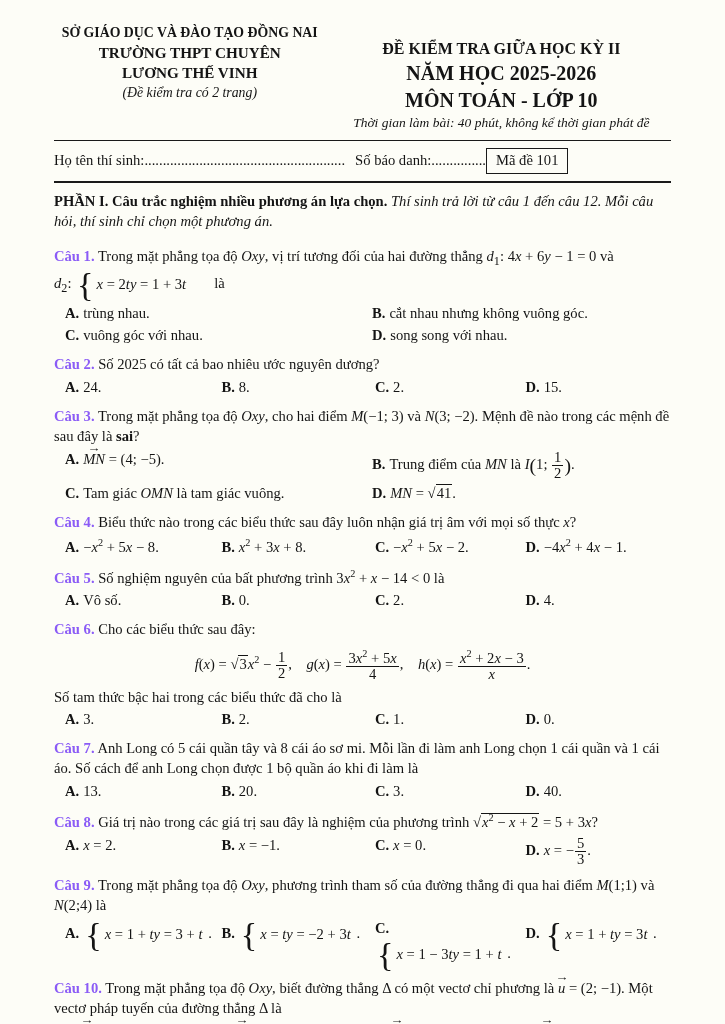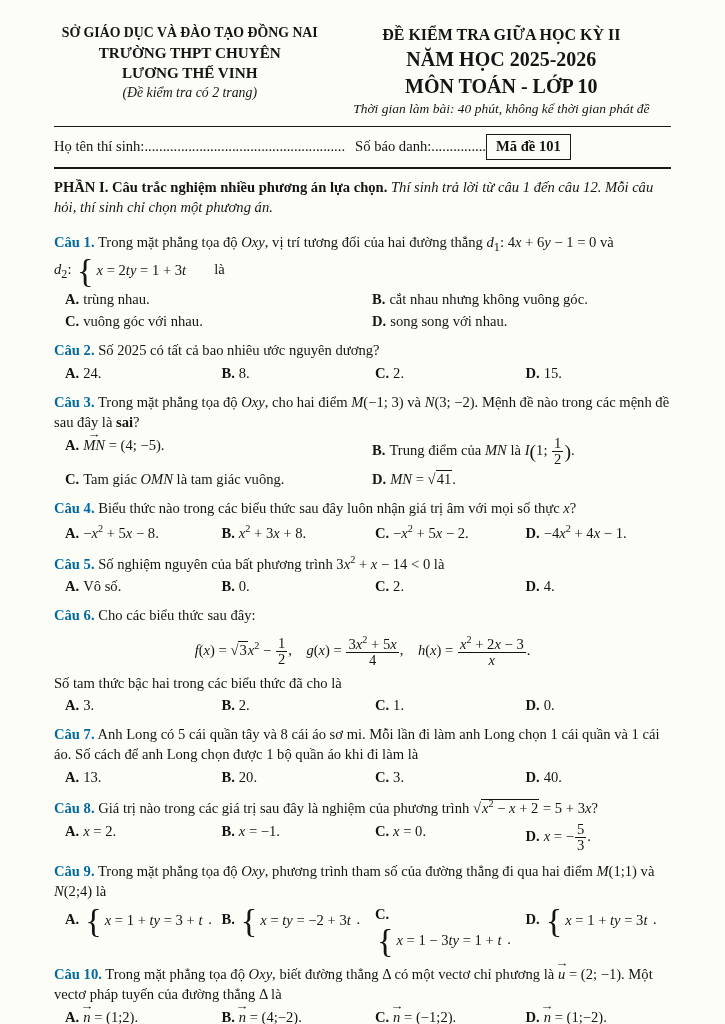--- a/index.html
+++ b/index.html
@@ -10,42 +10,42 @@
     font-family: "Liberation Serif", "DejaVu Serif", serif;
     font-size: 14.6px;
     line-height: 1.36;
     color: #141414;
   }
   .page { width:725px; min-height:1024px; padding:24px 54px 14px; display:flex; flex-direction:column; }
 
   
   .hdr { display:flex; justify-content:space-between; align-items:flex-start; }
   .hdr-left { width:44%; text-align:center; }
-  .hdr-right { width:55%; text-align:center; }
+  .hdr-right { width:55%; text-align:center;margin-top:14px; }
   .h-b1 { font-weight:bold; font-size:13.8px; }
   .h-b2 { font-weight:bold; font-size:15.2px; }
   .h-it { font-style:italic; font-size:13.8px; }
   .h-r1 { font-weight:bold; font-size:16px; }
   .h-r2 { font-weight:bold; font-size:20px; }
   .h-r4 { font-style:italic; font-size:13.5px; }
 
   .rule  { border:none; border-top:1.2px solid #1a1a1a; margin:8px 0 0; }
   .rule2 { border:none; border-top:2px solid #1a1a1a; margin:7px 0 2px; }
 
   .info { display:flex; justify-content:flex-start; align-items:center; margin-top:7px; }
   .info-left { display:flex; gap:10px; }
-  .code-box { border:1.5px solid #1a1a1a; padding:2px 9px; font-weight:bold; white-space:nowrap; }
+  .code-box { border:1.5px solid #1a1a1a; padding:2px 9px; font-weight:normal; white-space:nowrap; }
 
   .intro { margin:7px 0 6px; }
   .intro .it { font-style:italic; }
 
   
   .q { margin-top:9px; }
   .qt { margin:0; }
-  .qlabel { font-weight:bold; color:#0369a1; }
+  .qlabel { font-weight:bold; color:#8b5cf6; }
   .opts { display:grid; padding-left:11px; margin-top:3px; column-gap:8px; row-gap:3px; }
   .opts4 { grid-template-columns:1.02fr 1fr 0.98fr 1fr; }
   .opts2 { grid-template-columns:1fr 1fr; }
   .opt { align-self:start; }
   .opt .ok { font-weight:bold; margin-right:4px; }
 
   
   sup { font-size:0.7em; }
   .frac { display:inline-block; vertical-align:middle; text-align:center; line-height:1.05; margin:0 1px; }
   .frac .fn { display:block; padding:0 2px; }

